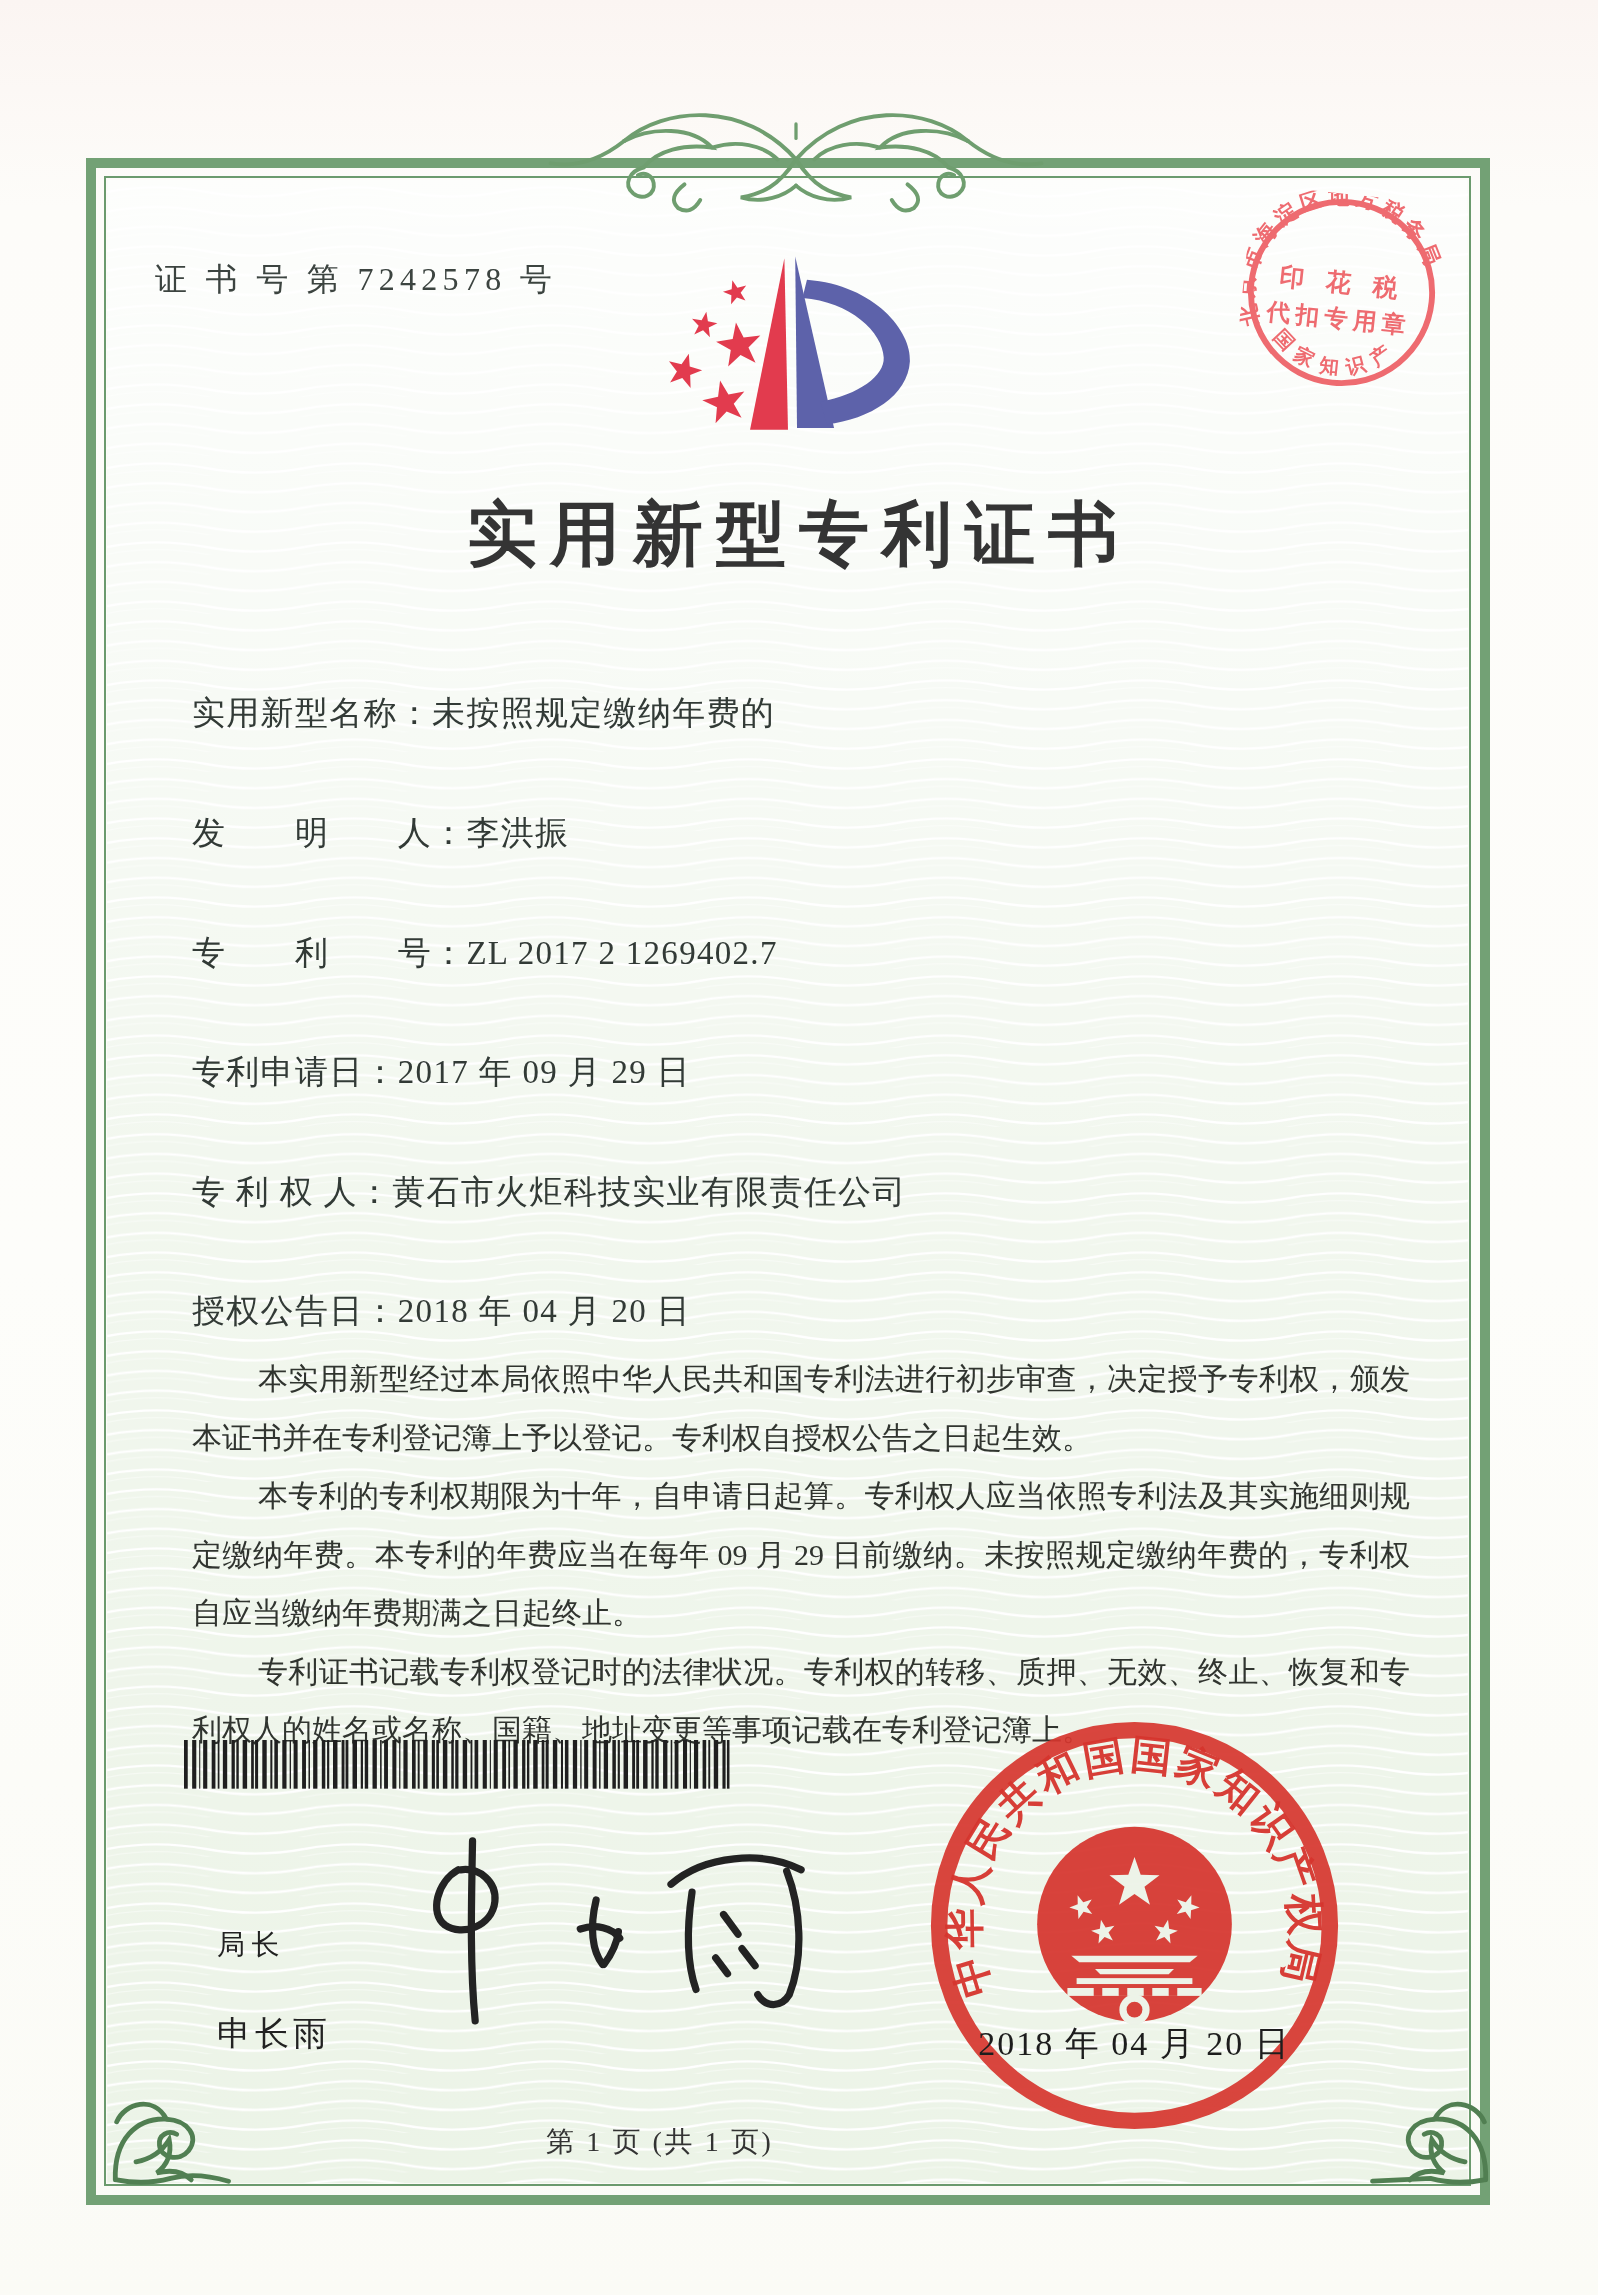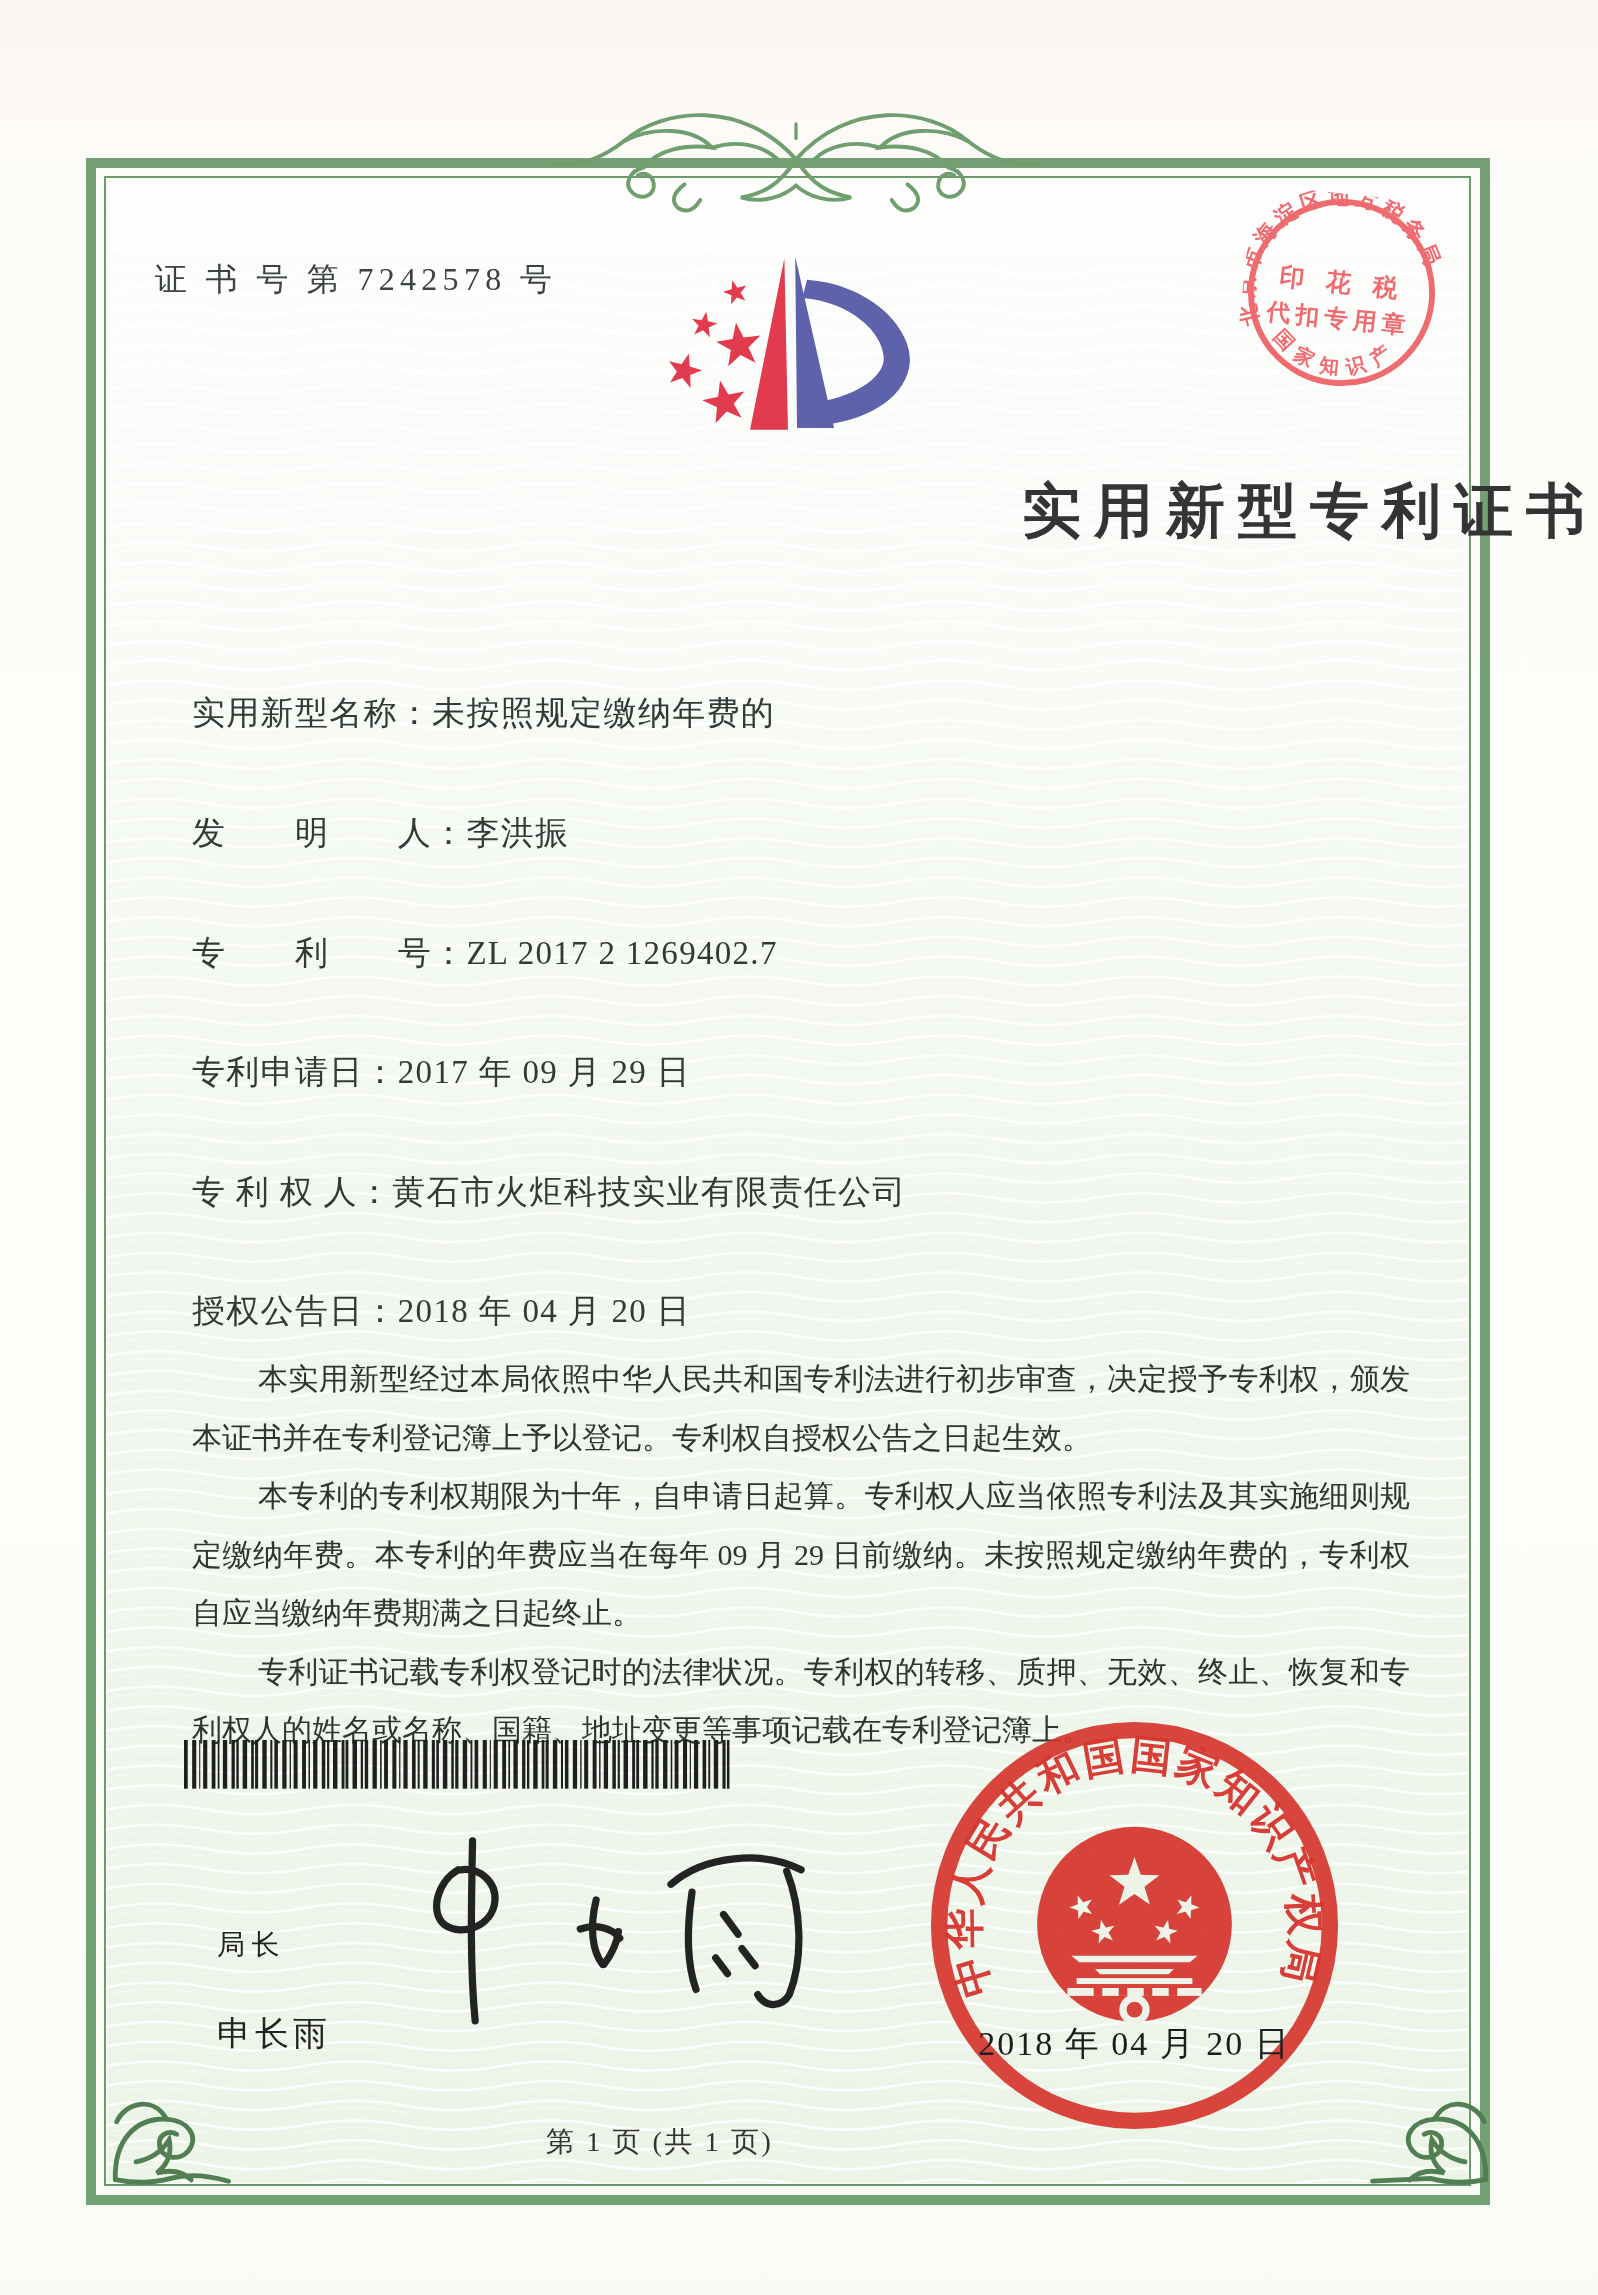--- a/index.html
+++ b/index.html
@@ -8,21 +8,21 @@
     background:linear-gradient(180deg,#fbf5f2 0%,#fdfcf9 9%,#fdfdfa 55%,#fbfbf6 100%);
     font-family:"Liberation Serif","DejaVu Serif",serif;color:#2f2f2f;
   }
   .abs{position:absolute;}
   
   .band-outer{left:86px;top:158px;width:1404px;height:2047px;border:10px solid #73a175;box-sizing:border-box;}
   .line-inner{left:104px;top:176px;width:1367px;height:2010px;border:2.6px solid #6b9a6d;box-sizing:border-box;}
   .waves{left:107px;top:180px;}
   
   .cert-no{left:155px;top:258px;font-size:32px;letter-spacing:5.3px;color:#3c4440;}
-  .title{left:0;right:0;top:472px;text-align:right;font-size:59px;font-weight:bold;letter-spacing:13px;color:#343434;}
+  .title{left:0;right:0;top:488px;text-align:center;font-size:70px;font-weight:bold;letter-spacing:13px;color:#343434;}
   .field{left:192px;font-size:33px;letter-spacing:1.3px;color:#323a36;white-space:nowrap;}
   .f0{top:691px;} .f1{top:811px;} .f2{top:931px;} .f3{top:1050px;} .f4{top:1170px;} .f5{top:1289px;}
   .body-text{left:192px;top:1350px;width:1218px;font-size:30px;line-height:1.95;text-align:justify;color:#30342f;}
   .body-text p{margin:0;text-indent:2.2em;}
   .signer-title{left:217px;top:1926px;font-size:28px;letter-spacing:6.6px;color:#222;}
   .signer-name{left:217px;top:2011px;font-size:34px;letter-spacing:4px;color:#222;}
   .seal-date{left:957px;top:2021px;width:355px;text-align:center;font-size:34px;letter-spacing:2px;color:#1d1d1d;white-space:nowrap;}
   .footer{left:546px;top:2123px;width:316px;text-align:left;font-size:28px;letter-spacing:2.6px;color:#333;}
   .stamp-tax{left:1243px;top:194px;transform:rotate(6deg);}
   .seal-office{left:924px;top:1715px;}

